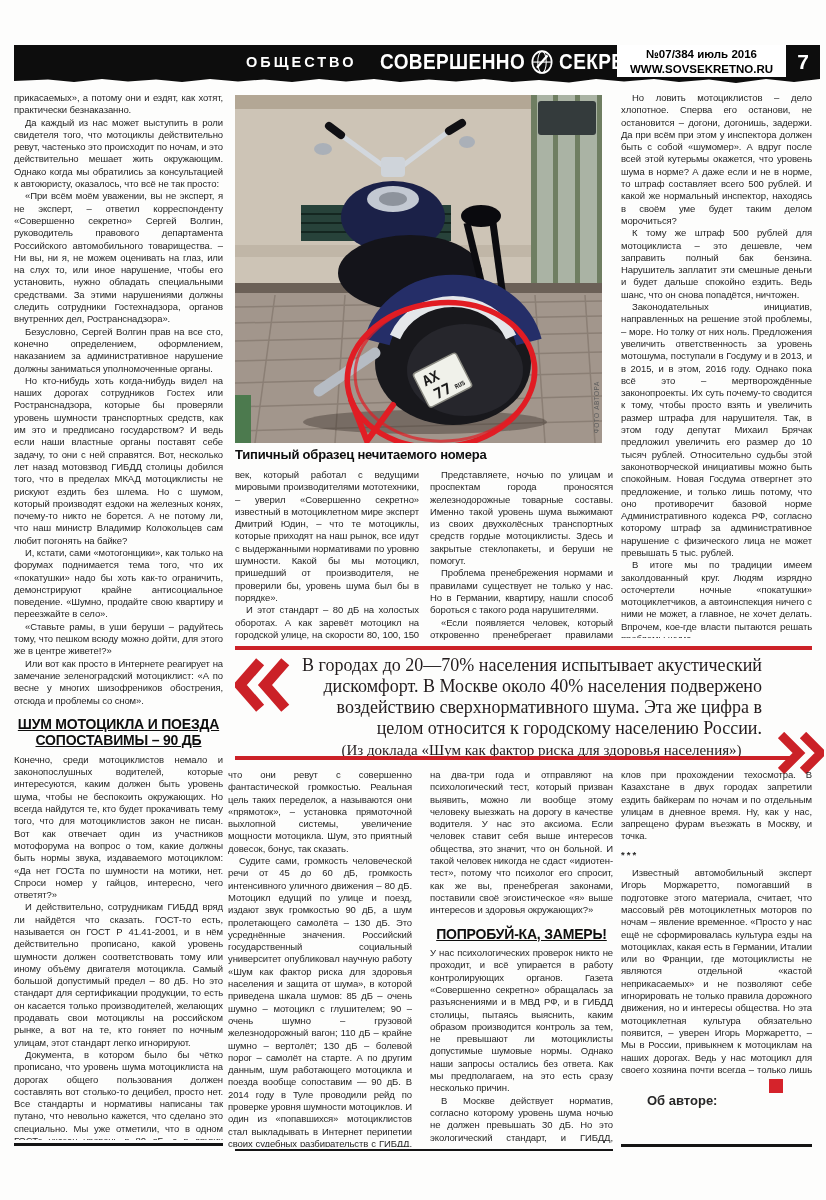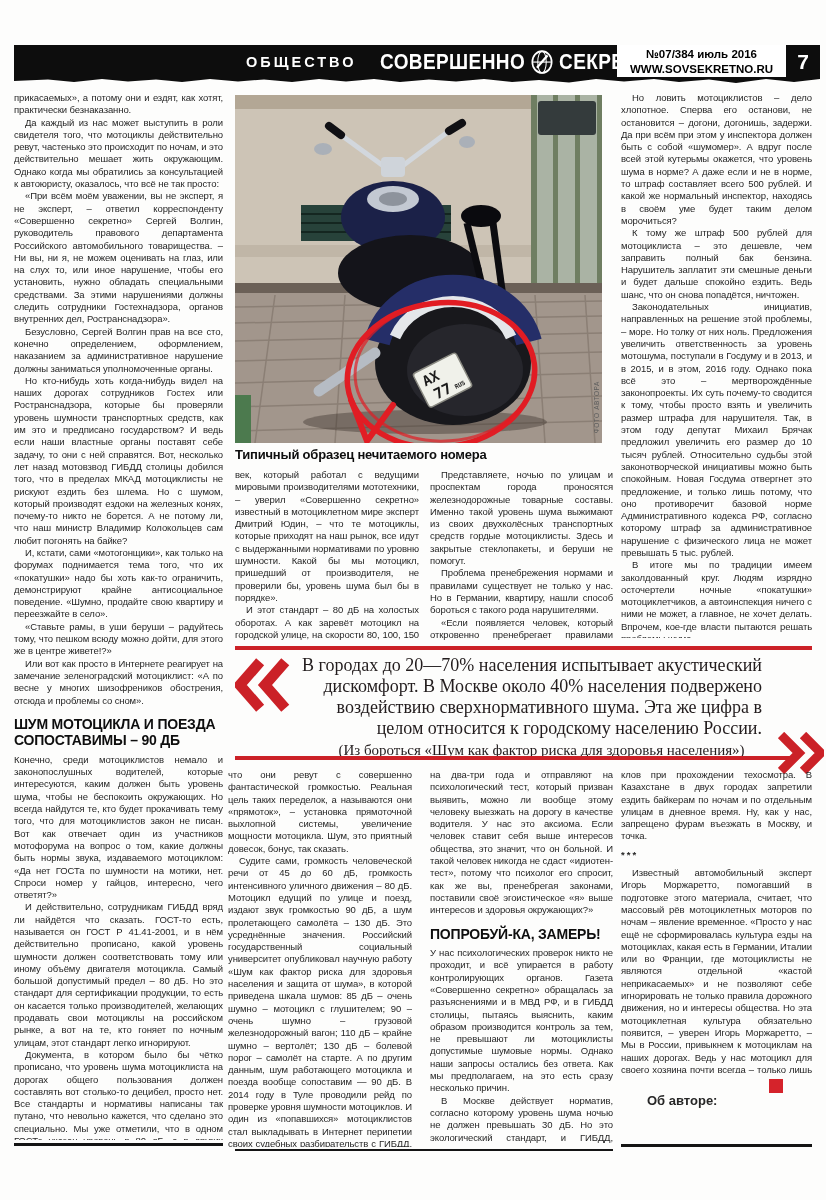--- a/index.html
+++ b/index.html
@@ -16,21 +16,21 @@
         transform:scaleY(1.12);}
   .issuebox{position:absolute;right:34px;top:0;width:169px;height:33px;background:#fff;color:#000;
         text-align:center;font-weight:bold;font-size:11.5px;line-height:15px;padding-top:2px;box-sizing:border-box;}
   .pagenum{position:absolute;right:0;top:0;width:34px;height:33px;color:#fff;font-weight:bold;
         font-size:21px;text-align:center;line-height:34px;background:#0d0d0d;}
   
   .textcol{font-size:9.5px;line-height:12.3px;letter-spacing:-.1px;text-align:justify;overflow:hidden;}
   .textcol p{margin:0;text-indent:11px;}
   .plist.nif p:first-child{text-indent:0;}
   .colhead{font-weight:bold;font-size:14px;line-height:16.5px;color:#0e0e0e;margin:9px 0 5px;
-        letter-spacing:-.2px;text-align:left;}
+        letter-spacing:-.2px;text-align:center;text-decoration:underline;}
   .sep{font-weight:bold;letter-spacing:2px;margin:6px 0;text-indent:0 !important;text-align:left;}
   .caption{font-weight:bold;font-size:13px;color:#0e0e0e;letter-spacing:-.2px;}
   .rule{background:#141414;}
   
   .quote{left:235px;top:646px;width:577px;height:114px;border-top:4px solid #cb2127;box-sizing:border-box;}
   .qtext{font-family:"Liberation Serif","DejaVu Serif",serif;font-size:18px;line-height:21px;
         color:#221c1d;text-align:right;padding:5px 50px 0 66px;}
   .qattr{font-family:"Liberation Serif","DejaVu Serif",serif;font-size:15px;line-height:19px;
         color:#221c1d;text-align:center;padding:2px 30px 0 66px;}
   .qline{position:absolute;left:0;bottom:0;width:556px;height:4px;background:#cb2127;}
@@ -181,21 +181,21 @@
       <p>Законодательных инициатив, направленных на решение этой проблемы, – море. Но толку от них ноль. Предложения увеличить ответственность за уровень мотошума, поступали в Госдуму и в 2013, и в 2015, и в этом, 2016 году. Однако пока всё это – мертворождённые законопроекты. Их суть почему-то сводится к тому, чтобы просто взять и увеличить размер штрафа для нарушителя. Так, в этом году депутат Михаил Брячак предложил увеличить его размер до 10 тысяч рублей. Относительно судьбы этой законотворческой инициативы можно быть спокойным. Новая Госдума отвергнет это предложение, и только лишь потому, что оно противоречит базовой норме Административного кодекса РФ, согласно которому штраф за административное нарушение с физического лица не может превышать 5 тыс. рублей.</p>
       <p>В итоге мы по традиции имеем заколдованный круг. Людям изрядно осточертели ночные «покатушки» мотоциклетчиков, а автоинспекция ничего с ними не может, а главное, не хочет делать. Впрочем, кое-где власти пытаются решать проблемы шума.</p>
     </div>
 
   <div class="abs quote">
     <svg class="qopen" width="58" height="54" viewBox="0 0 60 54">
       <path d="M26,3 L5,27 L26,51" fill="none" stroke="#cb2127" stroke-width="11"></path>
       <path d="M52,3 L31,27 L52,51" fill="none" stroke="#cb2127" stroke-width="11"></path>
     </svg>
     <div class="qtext">В городах до 20—70% населения испытывает акустический дискомфорт. В Москве около 40% населения подвержено воздействию сверхнормативного шума. Эта же цифра в целом относится к городскому населению России.</div>
-    <div class="qattr">(Из бороться «Шум как фактор риска для здоровья населения»)</div>
+    <div class="qattr">(Из доклада «Шум как фактор риска для здоровья населения»)</div>
     <div class="qline"></div>
     <svg class="qclose" width="46" height="42" viewBox="0 0 46 42">
       <path d="M3,3 L21,21 L3,39" fill="none" stroke="#cb2127" stroke-width="9"></path>
       <path d="M25,3 L43,21 L25,39" fill="none" stroke="#cb2127" stroke-width="9"></path>
     </svg>
   </div>
 
   <div class="abs textcol plist nif" style="left:228px;top:769px;width:184px;height:378px;">
       <p>что они ревут с совершенно фантастической громкостью. Реальная цель таких переделок, а называются они «прямоток», – установка прямоточной выхлопной системы, увеличение мощности мотоцикла. Шум, это приятный довесок, бонус, так сказать.</p>
       <p>Судите сами, громкость человеческой речи от 45 до 60 дБ, громкость интенсивного уличного движения – 80 дБ. Мотоцикл едущий по улице и поезд, издают звук громкостью 90 дБ, а шум пролетающего самолёта – 130 дБ. Это усреднённые значения. Российский государственный социальный университет опубликовал научную работу «Шум как фактор риска для здоровья населения и защита от шума», в которой приведена шкала шумов: 85 дБ – очень шумно – мотоцикл с глушителем; 90 – очень шумно – грузовой железнодорожный вагон; 110 дБ – крайне шумно – вертолёт; 130 дБ – болевой порог – самолёт на старте. А по другим данным, шум работающего мотоцикла и поезда вообще сопоставим — 90 дБ. В 2014 году в Туле проводили рейд по проверке уровня шумности мотоциклов. И один из «попавшихся» мотоциклистов стал выкладывать в Интернет перипетии своих судебных разбирательств с ГИБДД. Так вот у него на мотоцикле не стоял «прямоток», просто был рассверлен выхлоп. И замеры показали значение в 110 дБ на холостом ходу. А прямоток даст звук ещё громче, и кто знает, на высоких оборотах, не дотянет ли он до уровня самолёта – в 130 дБ?</p>

